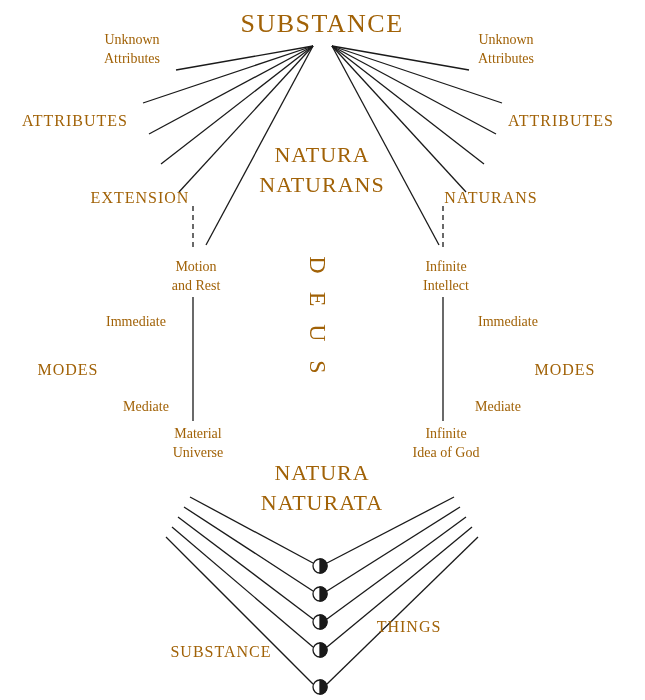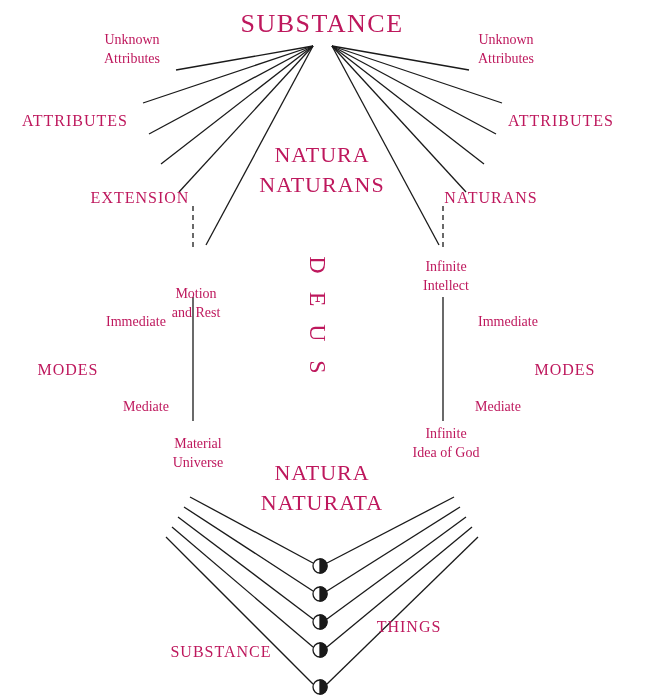--- a/index.html
+++ b/index.html
@@ -6,21 +6,21 @@
     margin: 0;
     padding: 0;
     background: #ffffff;
   }
   .canvas {
     position: relative;
     width: 645px;
     height: 700px;
     background: #ffffff;
     font-family: "Liberation Serif", "DejaVu Serif", serif;
-    color: #be185d;
+    color: #a16207;
     overflow: hidden;
   }
   svg.lines {
     position: absolute;
     left: 0;
     top: 0;
     width: 645px;
     height: 700px;
   }
   .label {
@@ -152,26 +152,26 @@
   <div class="label mid-caps" style="left:322px; top:140px;">NATURA
 NATURANS</div>
 
   <div class="deus">
     <span>D</span>
     <span>E</span>
     <span>U</span>
     <span>S</span>
   </div>
 
-  <div class="label" style="left:196px; top:258px;margin-top:27px;">Motion
+  <div class="label" style="left:196px; top:258px;">Motion
 and Rest</div>
   <div class="label" style="left:136px; top:313px;">Immediate</div>
   <div class="label caps" style="left:68px; top:359px;">MODES</div>
   <div class="label" style="left:146px; top:398px;">Mediate</div>
-  <div class="label" style="left:198px; top:425px;margin-top:10px;">Material
+  <div class="label" style="left:198px; top:425px;">Material
 Universe</div>
 
   <div class="label" style="left:446px; top:258px;">Infinite
 Intellect</div>
   <div class="label" style="left:508px; top:313px;">Immediate</div>
   <div class="label caps" style="left:565px; top:359px;">MODES</div>
   <div class="label" style="left:498px; top:398px;">Mediate</div>
   <div class="label" style="left:446px; top:425px;">Infinite
 Idea of God</div>
 

